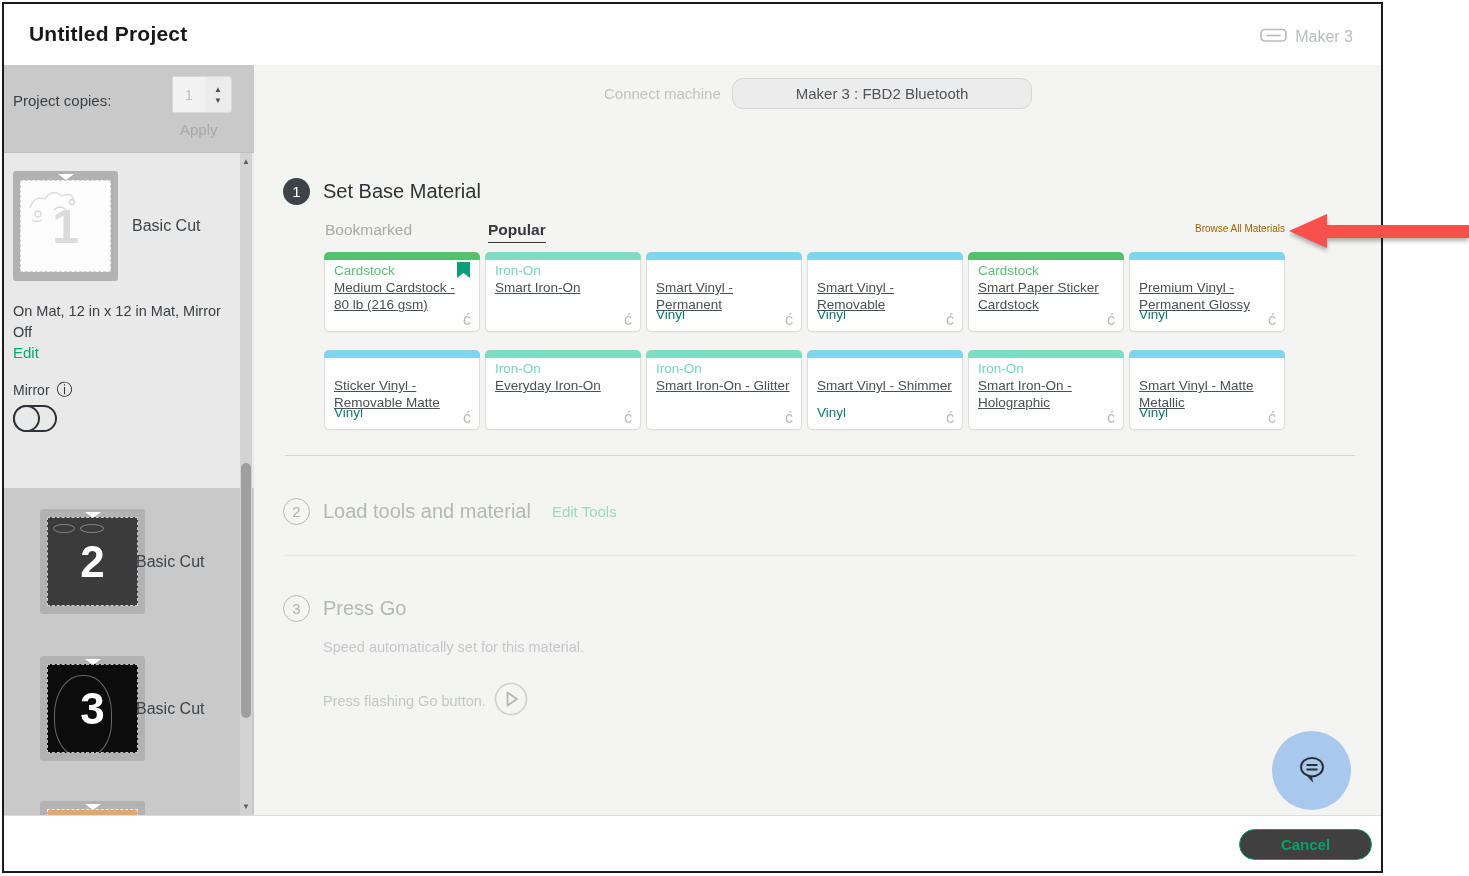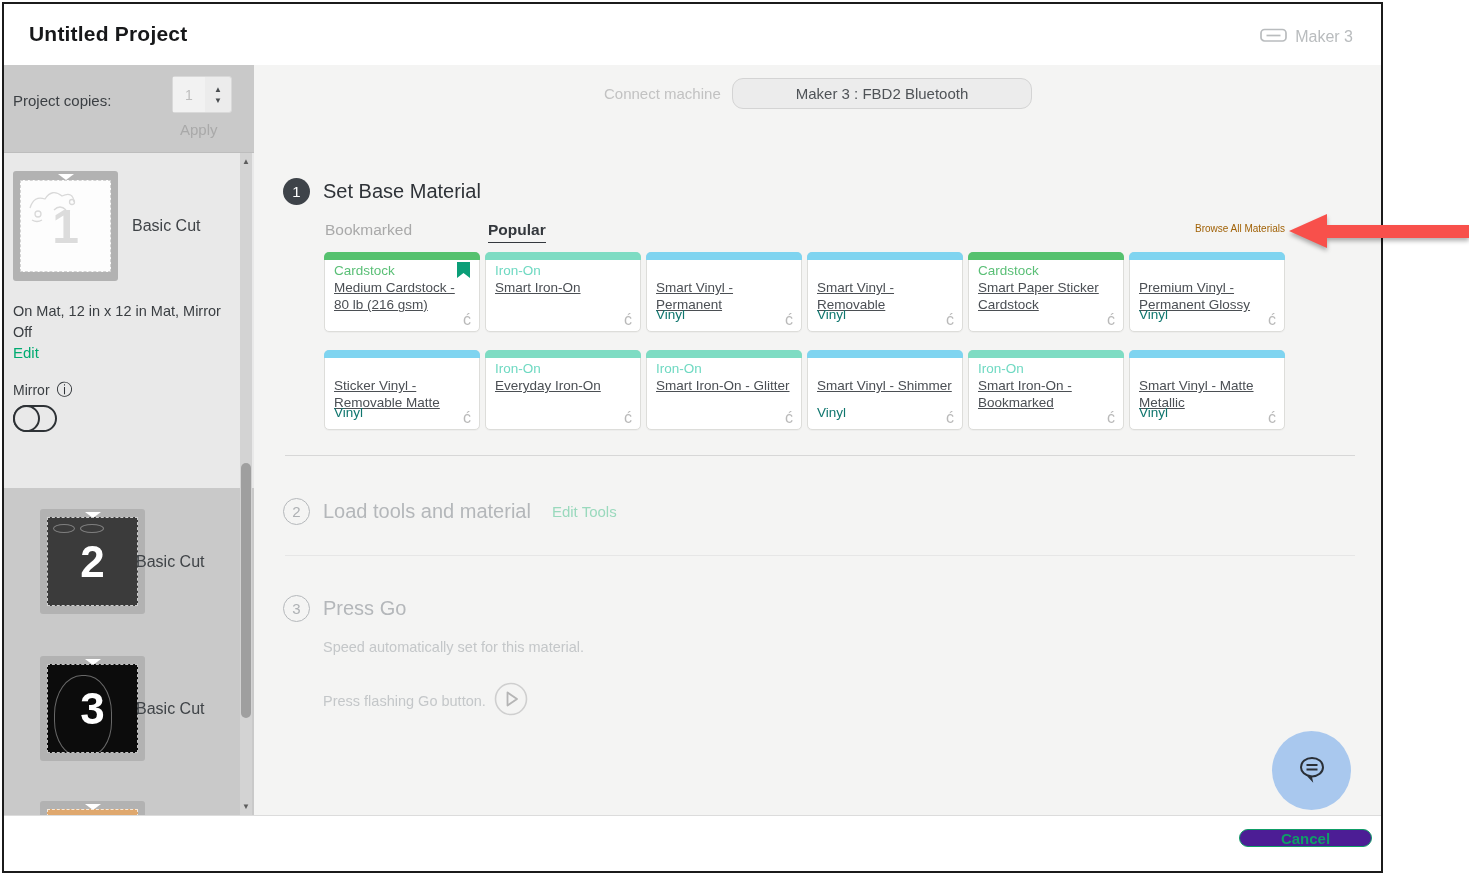--- a/index.html
+++ b/index.html
@@ -103,21 +103,21 @@
   .edit-tools { font-size:15px; color:#9ad9bd; margin-left:8px; cursor:pointer; }
 
   .step3-head { position:absolute; left:29px; top:530px; display:flex; align-items:center; gap:13px; }
   .speed-note { position:absolute; left:69px; top:574px; font-size:14.5px; color:#c4c7c9; }
   .press-row { position:absolute; left:69px; top:617px; display:flex; align-items:center; gap:8px; font-size:14.5px; color:#c4c7c9; }
 
   .chat-fab { position:absolute; left:1018px; top:666px; width:79px; height:79px; border-radius:50%; background:#a9c8ee; display:flex; align-items:center; justify-content:center; cursor:pointer; }
 
   
   .footerbar { position:absolute; left:0; bottom:0; width:100%; height:56px; background:#fff; border-top:1px solid #dcdcdc; }
-  .cancel-btn { position:absolute; right:9px; top:13px; width:133px; height:18px; background:#4c1d95; border:1.5px solid #0f9e66; border-radius:16px; color:#0f9e66; font-size:15px; font-weight:700; font-family:inherit; cursor:pointer; }
+  .cancel-btn { position:absolute; right:9px; top:13px; width:133px; height:31px; background:#404040; border:1.5px solid #0f9e66; border-radius:16px; color:#0f9e66; font-size:15px; font-weight:700; font-family:inherit; cursor:pointer; }
 
   
   .anno-arrow { position:absolute; top:0; left:0; width:1469px; height:876px; pointer-events:none; filter:drop-shadow(0 3px 2px rgba(0,0,0,.30)); }
   .anno-arrow .tail { position:absolute; left:1326px; top:225px; width:143px; height:13px; background:#f8504b; }
   .anno-arrow .head { position:absolute; left:1289px; top:214px; width:0; height:0; border-top:17px solid transparent; border-bottom:17px solid transparent; border-right:38px solid #f8504b; }
 </style>
 </head>
 <body>
 
 <div class="stage">
@@ -308,21 +308,21 @@
         <div class="card" data-cat="vinyl">
           <span class="card-top"></span>
           <span class="card-cat">Vinyl</span>
           <div class="card-name">Smart Vinyl - Shimmer</div>
           <span class="card-brand">ć</span>
         </div>
 
         <div class="card" data-cat="ironon">
           <span class="card-top"></span>
           <span class="card-cat">Iron-On</span>
-          <div class="card-name">Smart Iron-On - Bookmarked</div>
+          <div class="card-name">Smart Iron-On - Holographic</div>
           <span class="card-brand">ć</span>
         </div>
 
         <div class="card" data-cat="vinyl">
           <span class="card-top"></span>
           <span class="card-cat">Vinyl</span>
           <div class="card-name">Smart Vinyl - Matte Metallic</div>
           <span class="card-brand">ć</span>
         </div>
 

